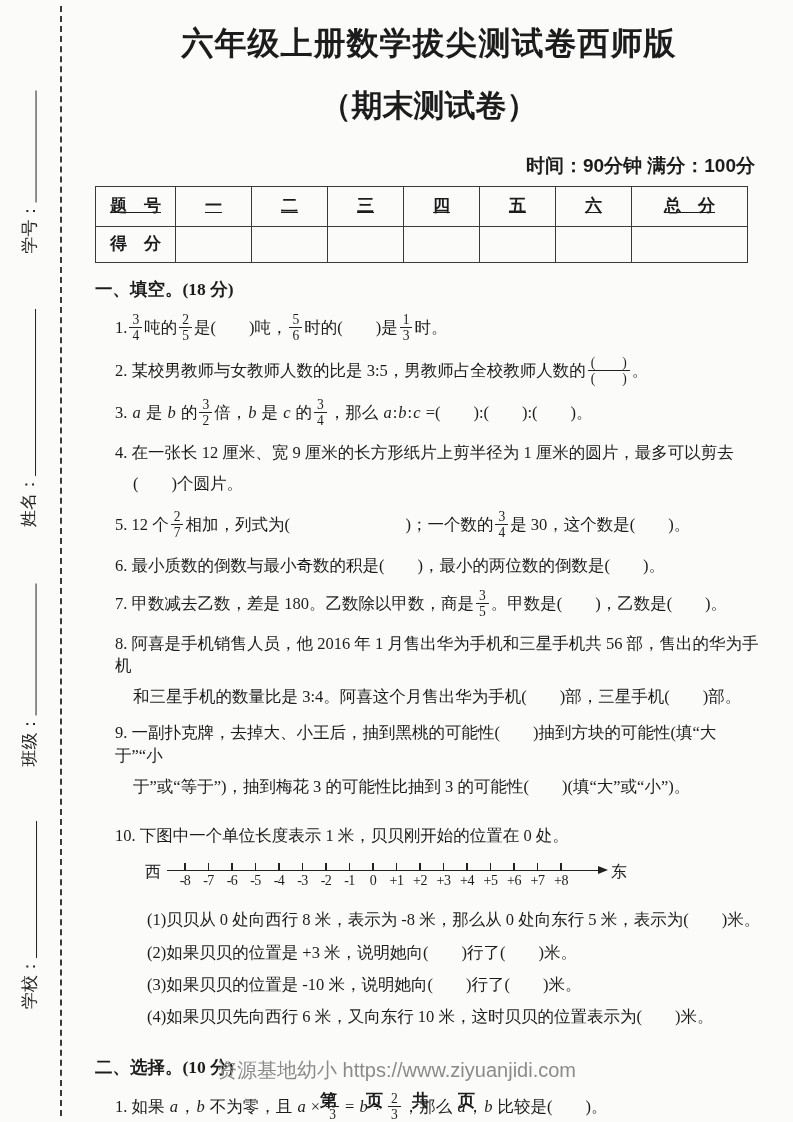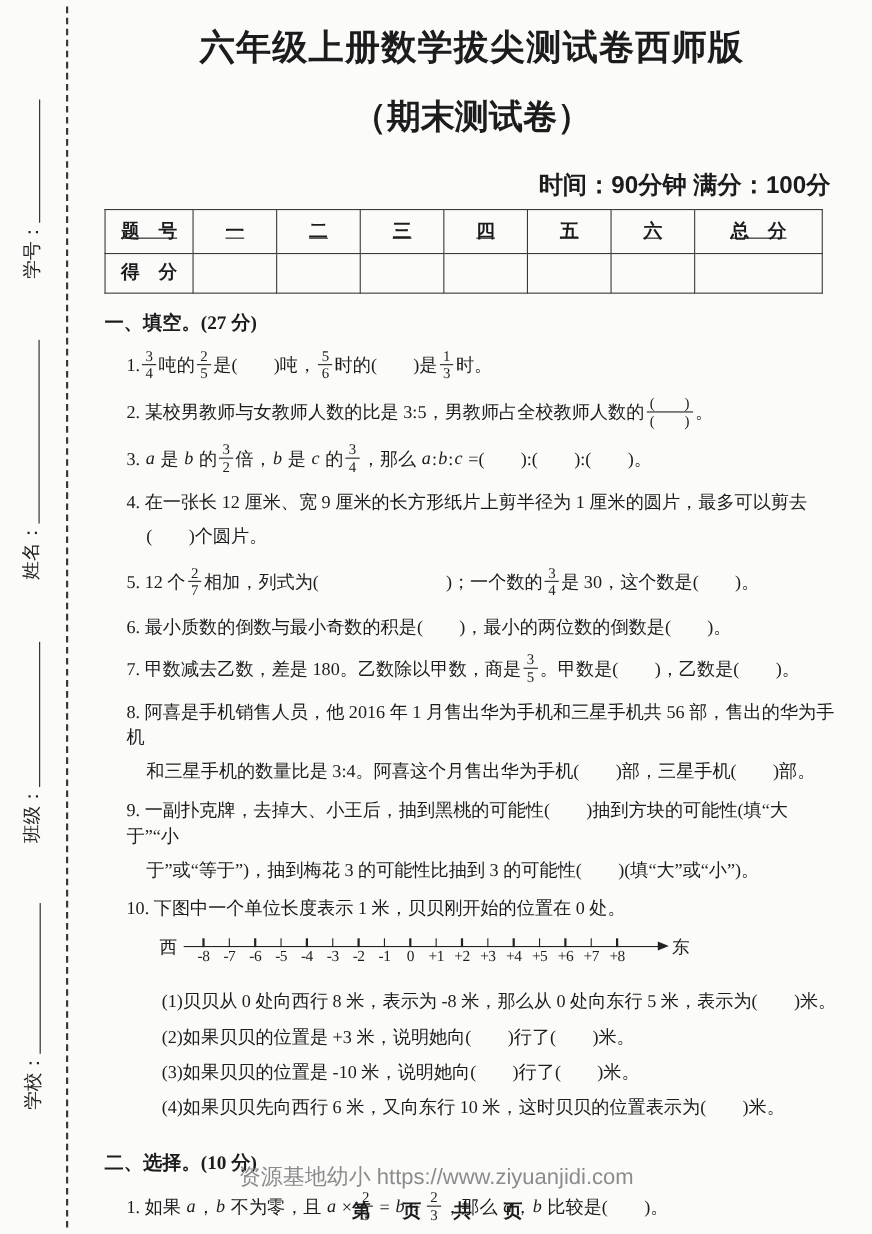--- a/index.html
+++ b/index.html
@@ -14,21 +14,21 @@
   .mfield{position:absolute;white-space:nowrap;transform:rotate(-90deg);font-size:17px;color:#222;}
   .mfield .blank{display:inline-block;border-bottom:1.5px solid #222;height:14px;vertical-align:-2px;}
   .mf1{width:180px;left:-60px;top:152px;}
   .mf2{width:235px;left:-88px;top:398px;}
   .mf3{width:200px;left:-70px;top:655px;}
   .mf4{width:205px;left:-72px;top:895px;}
   
   .content{position:absolute;left:95px;top:0;width:668px;}
   .title{font-family:"Liberation Sans","DejaVu Sans",sans-serif;font-weight:900;font-size:32px;text-align:center;letter-spacing:1px;margin-top:22px;}
   .subtitle{font-family:"Liberation Sans","DejaVu Sans",sans-serif;font-weight:900;font-size:31px;text-align:center;margin-top:20px;}
-  .exam-info{font-family:"Liberation Sans","DejaVu Sans",sans-serif;font-size:22px;text-align:right;margin-top:26px;padding-right:8px;font-weight:600;}
+  .exam-info{font-family:"Liberation Sans","DejaVu Sans",sans-serif;font-size:19px;text-align:right;margin-top:26px;padding-right:8px;font-weight:600;}
   
   table.score{border-collapse:collapse;width:652px;margin-top:7px;table-layout:fixed;}
   table.score th,table.score td{border:1.5px solid #3a3a3a;font-weight:600;font-size:17px;text-align:center;padding:0;}
   table.score th{height:39px;text-decoration:underline;}
   table.score td{height:35px;}
   
   .sec-head{font-weight:bold;font-size:17.5px;margin-top:15px;}
   .q{margin-top:11px;padding-left:20px;}
   .cont{padding-left:38px;margin-top:9px;}
   .sub{padding-left:52px;margin-top:10px;}
@@ -99,35 +99,35 @@
           <td></td>
           <td></td>
           <td></td>
           <td></td>
           <td></td>
           <td></td>
         </tr>
   </tbody>
     </table>
 
-  <div class="sec-head">一、填空。(27 分)</div>
+  <div class="sec-head">一、填空。(18 分)</div>
 
   <div class="q">1.<span class="frac"><span class="num">3</span><span class="den">4</span></span>吨的<span class="frac"><span class="num">2</span><span class="den">5</span></span>是(　　)吨，<span class="frac"><span class="num">5</span><span class="den">6</span></span>时的(　　)是<span class="frac"><span class="num">1</span><span class="den">3</span></span>时。</div>
   <div class="q">2. 某校男教师与女教师人数的比是 3:5，男教师占全校教师人数的<span class="frac"><span class="num">(　　)</span><span class="den">(　　)</span></span>。</div>
   <div class="q">3. <i class="var">a</i> 是 <i class="var">b</i> 的<span class="frac"><span class="num">3</span><span class="den">2</span></span>倍，<i class="var">b</i> 是 <i class="var">c</i> 的<span class="frac"><span class="num">3</span><span class="den">4</span></span>，那么 <i class="var">a</i>:<i class="var">b</i>:<i class="var">c</i> =(　　):(　　):(　　)。</div>
   <div class="q" style="margin-top:14px;">4. 在一张长 12 厘米、宽 9 厘米的长方形纸片上剪半径为 1 厘米的圆片，最多可以剪去</div>
   <div class="cont">(　　)个圆片。</div>
   <div class="q" style="margin-top:13px;">5. 12 个<span class="frac"><span class="num">2</span><span class="den">7</span></span>相加，列式为(　　　　　　　)；一个数的<span class="frac"><span class="num">3</span><span class="den">4</span></span>是 30，这个数是(　　)。</div>
   <div class="q" style="margin-top:15px;">6. 最小质数的倒数与最小奇数的积是(　　)，最小的两位数的倒数是(　　)。</div>
   <div class="q">7. 甲数减去乙数，差是 180。乙数除以甲数，商是<span class="frac"><span class="num">3</span><span class="den">5</span></span>。甲数是(　　)，乙数是(　　)。</div>
   <div class="q" style="margin-top:13px;">8. 阿喜是手机销售人员，他 2016 年 1 月售出华为手机和三星手机共 56 部，售出的华为手机</div>
   <div class="cont">和三星手机的数量比是 3:4。阿喜这个月售出华为手机(　　)部，三星手机(　　)部。</div>
   <div class="q" style="margin-top:14px;">9. 一副扑克牌，去掉大、小王后，抽到黑桃的可能性(　　)抽到方块的可能性(填“大于”“小</div>
   <div class="cont">于”或“等于”)，抽到梅花 3 的可能性比抽到 3 的可能性(　　)(填“大”或“小”)。</div>
-  <div class="q" style="margin-top:13px;">10. 下图中一个单位长度表示 1 米，贝贝刚开始的位置在 0 处。</div>
+  <div class="q" style="margin-top:27px;">10. 下图中一个单位长度表示 1 米，贝贝刚开始的位置在 0 处。</div>
 
   <div class="numberline">
     <span class="nl-side">西</span>
     <div class="nl-body">
       <div class="nl-line"></div>
       <div class="nl-arrow"></div>
       <div class="nl-ticks">
           <div class="nl-tick">
             <span class="nl-mark"></span>
             <span class="nl-num">-8</span>

